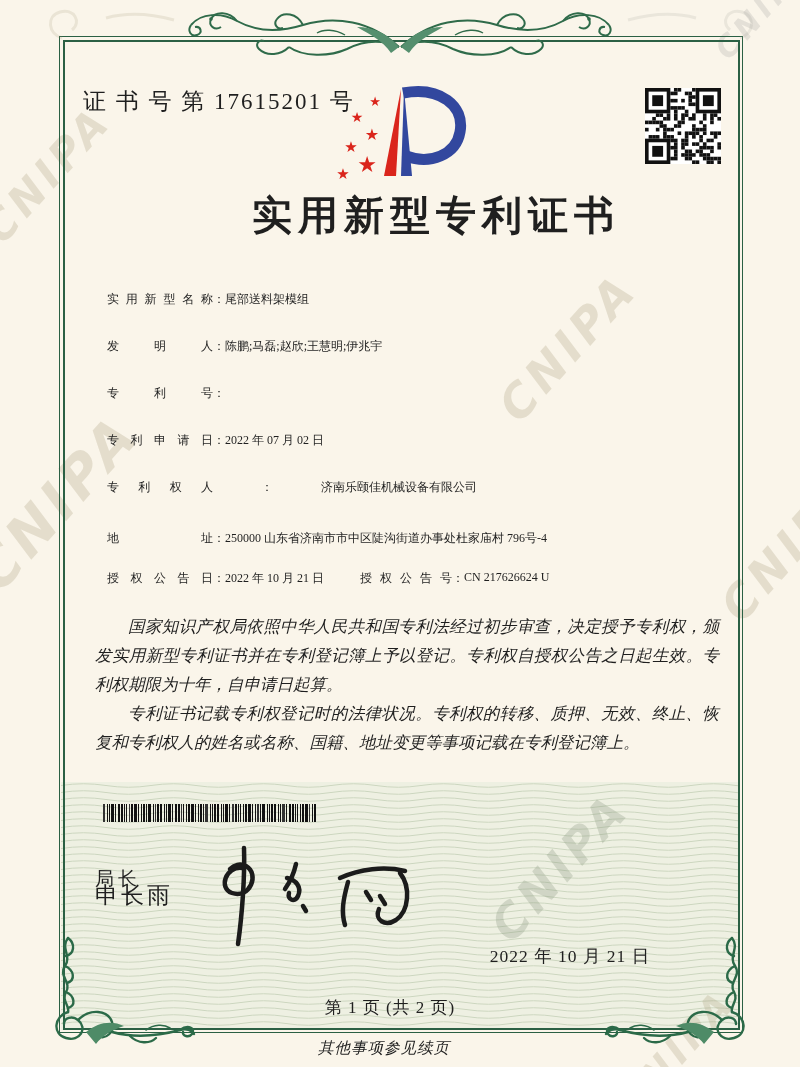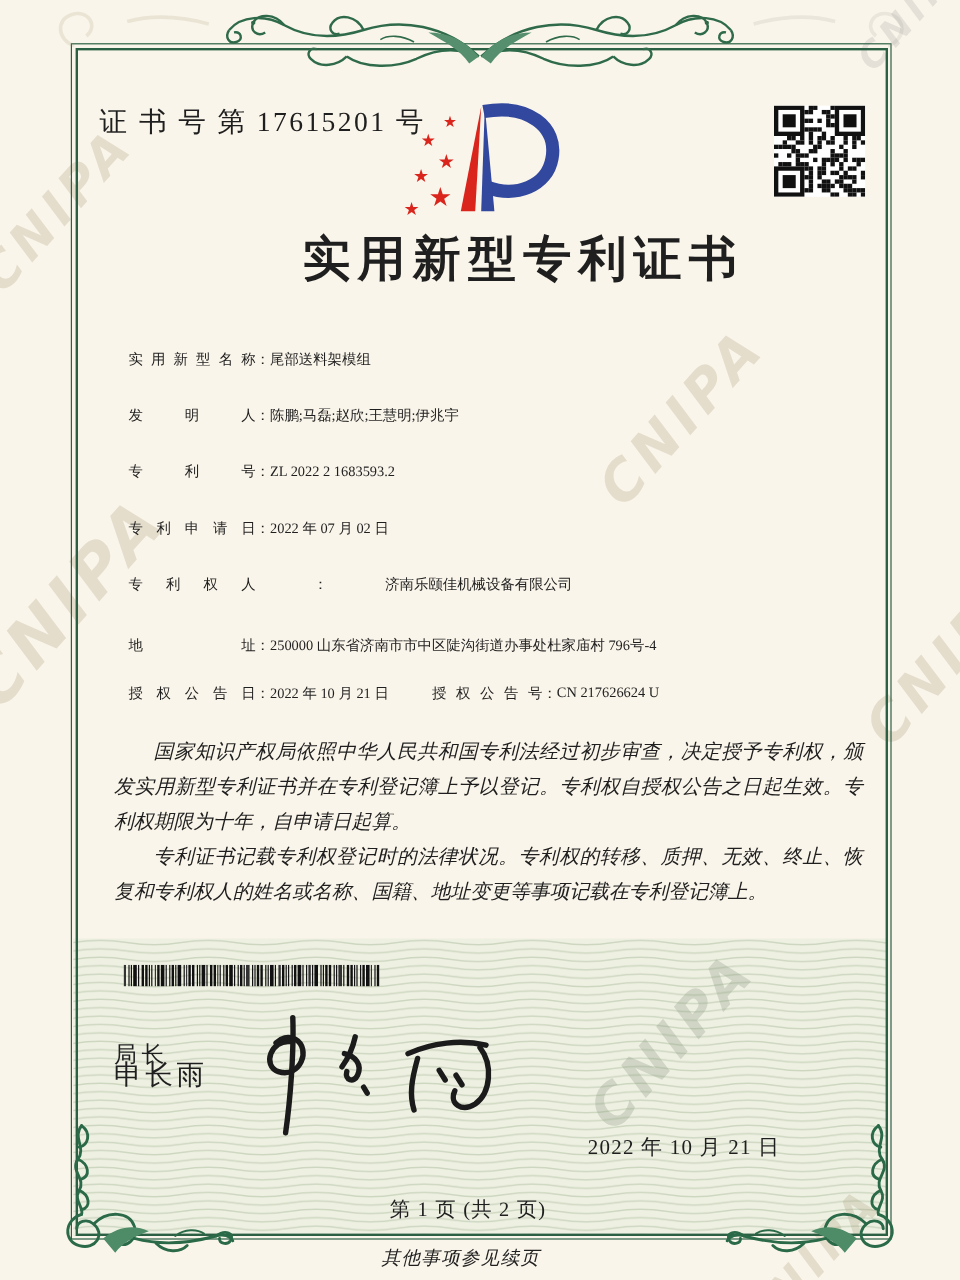--- a/index.html
+++ b/index.html
@@ -305,21 +305,20 @@
     <span class="val">尾部送料架模组</span>
   </div>
   <div class="row">
     <span class="lbl">发明人</span>
       <span class="colon">：</span>
     <span class="val">陈鹏;马磊;赵欣;王慧明;伊兆宇</span>
   </div>
   <div class="row">
     <span class="lbl">专利号</span>
       <span class="colon">：</span>
-    <span class="val">ZL 2022 2 1683593.2</span>
   </div>
   <div class="row">
     <span class="lbl">专利申请日</span>
       <span class="colon">：</span>
     <span class="val">2022 年 07 月 02 日</span>
   </div>
   <div class="row" style="margin-bottom:28px;gap:48px;">
     <span class="lbl">专利权人</span>
       <span class="colon">：</span>
     <span class="val">济南乐颐佳机械设备有限公司</span>

